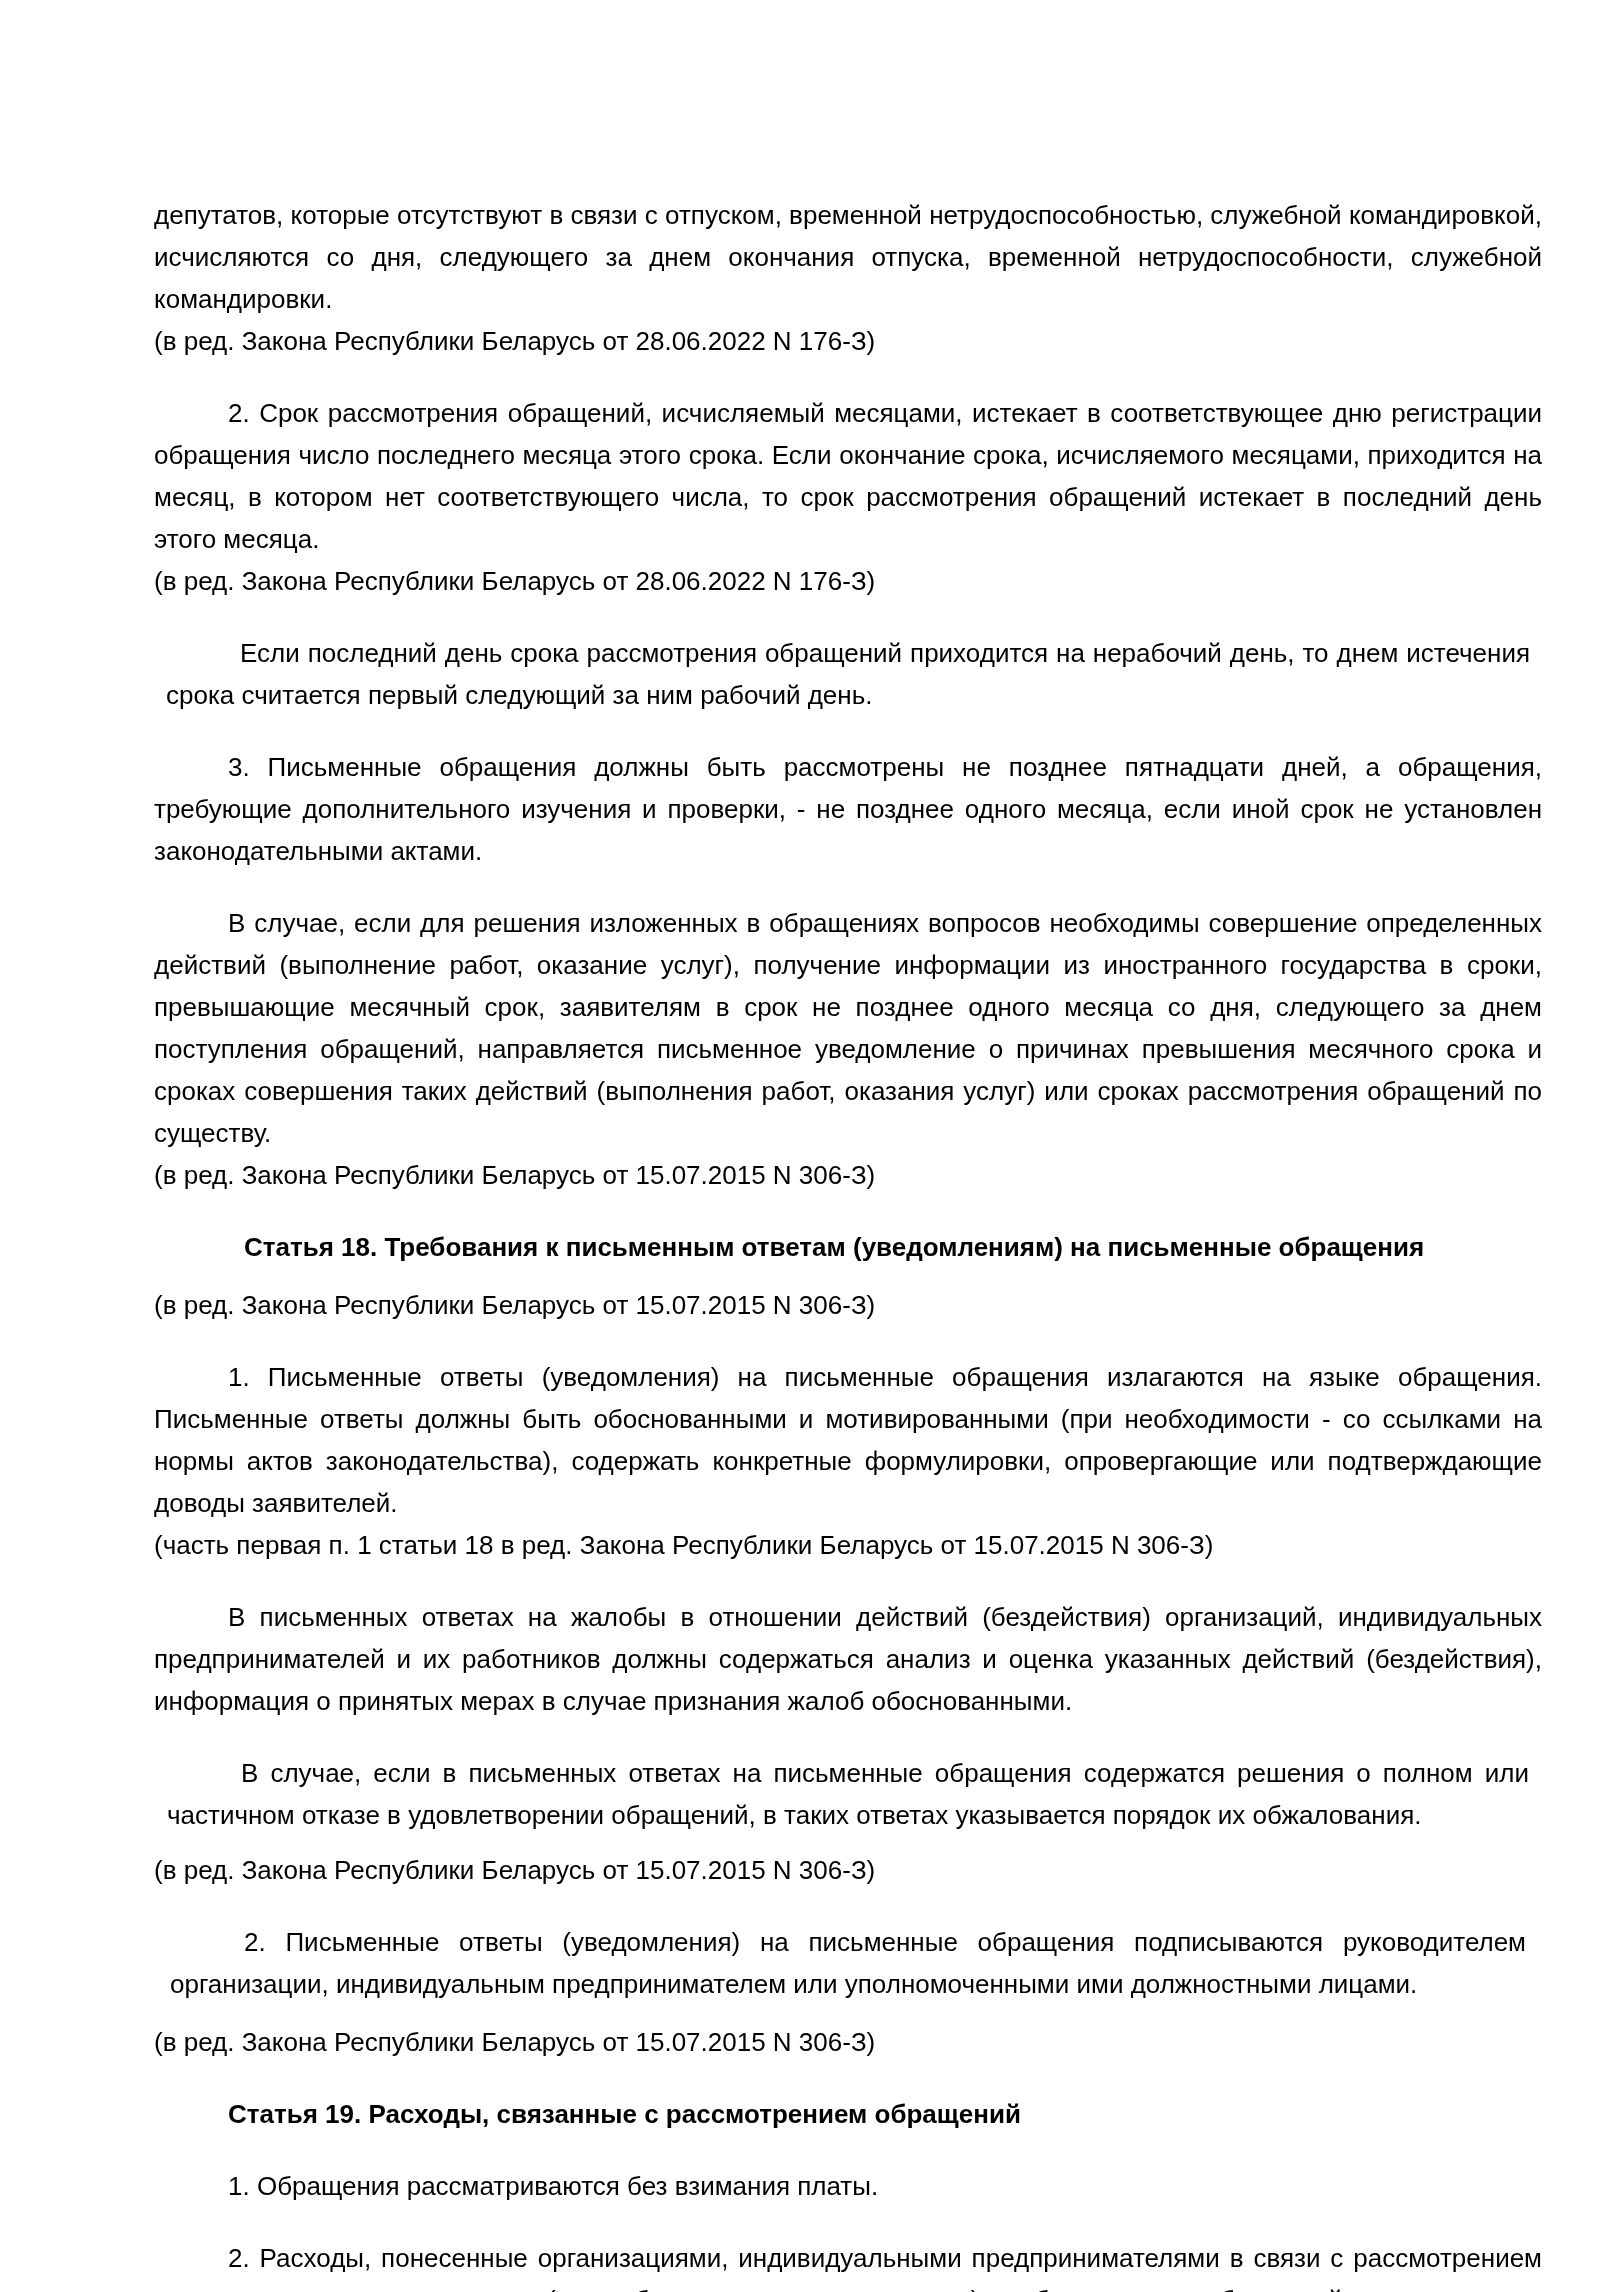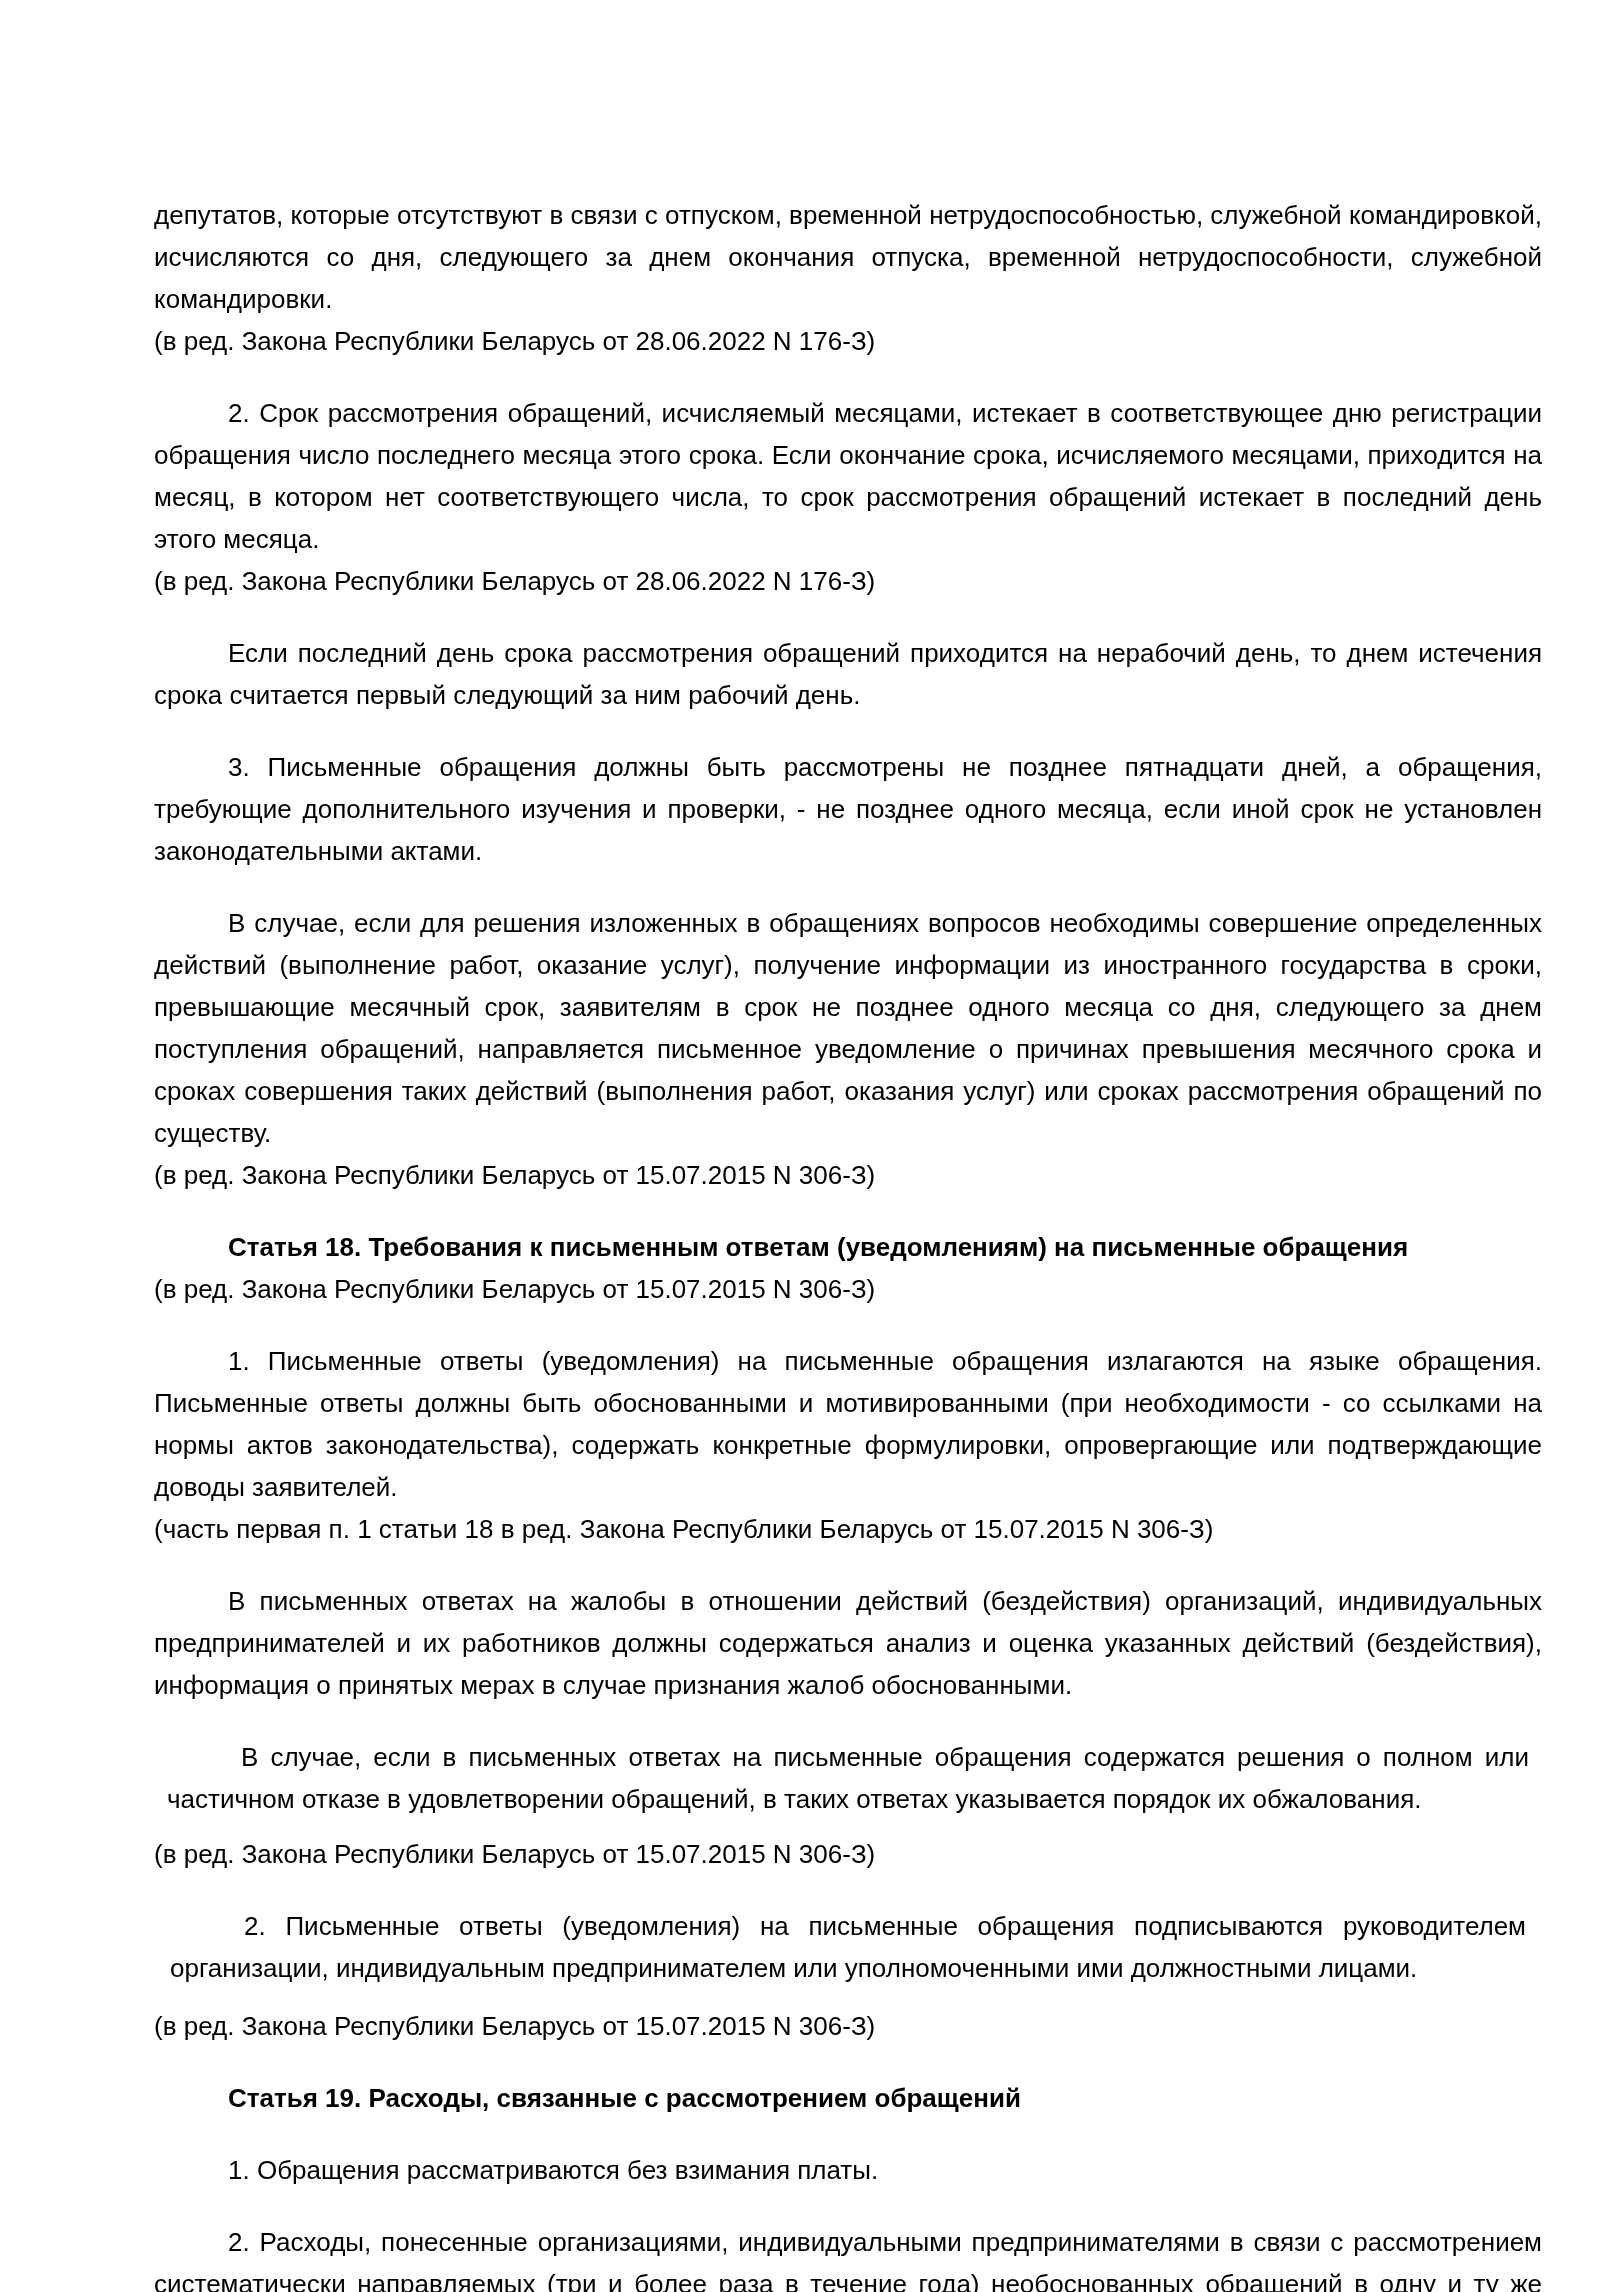--- a/index.html
+++ b/index.html
@@ -59,34 +59,34 @@
     <p class="p" style="margin:0">депутатов, которые отсутствуют в связи с отпуском, временной нетрудоспособностью, служебной командировкой, исчисляются со дня, следующего за днем окончания отпуска, временной нетрудоспособности, служебной командировки.</p>
     <span class="note">(в ред. Закона Республики Беларусь от 28.06.2022 N 176-З)</span>
   </div>
 
   <div class="block">
     <p class="p indent" style="margin:0">2. Срок рассмотрения обращений, исчисляемый месяцами, истекает в соответствующее дню регистрации обращения число последнего месяца этого срока. Если окончание срока, исчисляемого месяцами, приходится на месяц, в котором нет соответствующего числа, то срок рассмотрения обращений истекает в последний день этого месяца.</p>
     <span class="note">(в ред. Закона Республики Беларусь от 28.06.2022 N 176-З)</span>
   </div>
 
   <div class="block">
-    <p class="p indent" style="margin:0">Если последний день срока рассмотрения обращений приходится на нерабочий день, то днем истечения срока считается первый следующий за ним рабочий день.</p>
+    <p class="p indent" style="margin:12px">Если последний день срока рассмотрения обращений приходится на нерабочий день, то днем истечения срока считается первый следующий за ним рабочий день.</p>
   </div>
 
   <div class="block">
     <p class="p indent" style="margin:0">3. Письменные обращения должны быть рассмотрены не позднее пятнадцати дней, а обращения, требующие дополнительного изучения и проверки, - не позднее одного месяца, если иной срок не установлен законодательными актами.</p>
   </div>
 
   <div class="block">
     <p class="p indent" style="margin:0">В случае, если для решения изложенных в обращениях вопросов необходимы совершение определенных действий (выполнение работ, оказание услуг), получение информации из иностранного государства в сроки, превышающие месячный срок, заявителям в срок не позднее одного месяца со дня, следующего за днем поступления обращений, направляется письменное уведомление о причинах превышения месячного срока и сроках совершения таких действий (выполнения работ, оказания услуг) или сроках рассмотрения обращений по существу.</p>
     <span class="note">(в ред. Закона Республики Беларусь от 15.07.2015 N 306-З)</span>
   </div>
 
   <div class="block">
-    <p class="heading" style="margin:0">Статья 18. Требования к письменным ответам (уведомлениям) на письменные обращения</p>
+    <p class="heading" style="margin:16px">Статья 18. Требования к письменным ответам (уведомлениям) на письменные обращения</p>
     <span class="note">(в ред. Закона Республики Беларусь от 15.07.2015 N 306-З)</span>
   </div>
 
   <div class="block">
     <p class="p indent" style="margin:0">1. Письменные ответы (уведомления) на письменные обращения излагаются на языке обращения. Письменные ответы должны быть обоснованными и мотивированными (при необходимости - со ссылками на нормы актов законодательства), содержать конкретные формулировки, опровергающие или подтверждающие доводы заявителей.</p>
     <span class="note">(часть первая п. 1 статьи 18 в ред. Закона Республики Беларусь от 15.07.2015 N 306-З)</span>
   </div>
 
   <div class="block">
     <p class="p indent" style="margin:0">В письменных ответах на жалобы в отношении действий (бездействия) организаций, индивидуальных предпринимателей и их работников должны содержаться анализ и оценка указанных действий (бездействия), информация о принятых мерах в случае признания жалоб обоснованными.</p>

